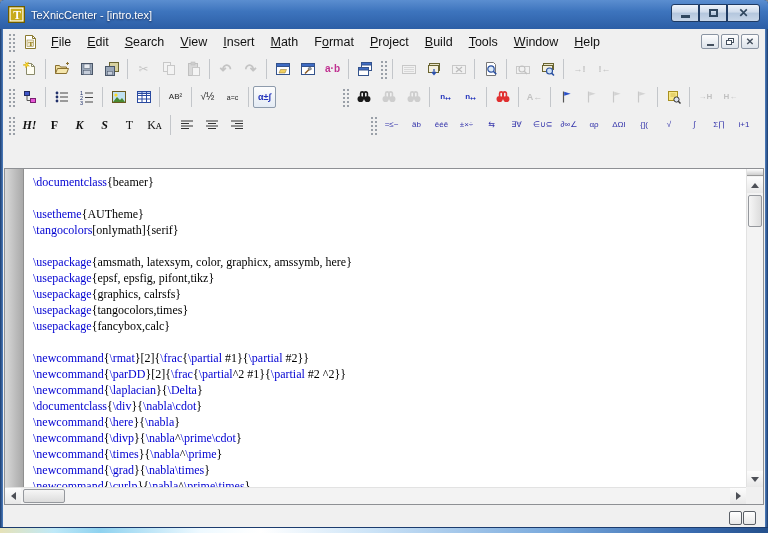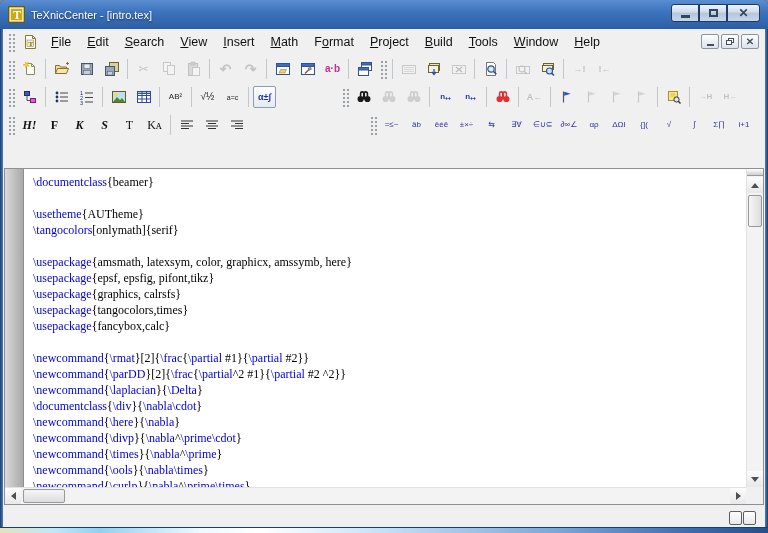--- a/index.html
+++ b/index.html
@@ -561,21 +561,21 @@
           <div class="line"><span class="cmd">\usepackage</span>{tangocolors,times}</div>
           <div class="line"><span class="cmd">\usepackage</span>{fancybox,calc}</div>
           <div class="line">&nbsp;</div>
           <div class="line"><span class="cmd">\newcommand</span>{<span class="cmd">\rmat</span>}[2]{<span class="cmd">\frac</span>{<span class="cmd">\partial</span> #1}{<span class="cmd">\partial</span> #2}}</div>
           <div class="line"><span class="cmd">\newcommand</span>{<span class="cmd">\parDD</span>}[2]{<span class="cmd">\frac</span>{<span class="cmd">\partial</span>^2 #1}{<span class="cmd">\partial</span> #2 ^2}}</div>
           <div class="line"><span class="cmd">\newcommand</span>{<span class="cmd">\laplacian</span>}{<span class="cmd">\Delta</span>}</div>
           <div class="line"><span class="cmd">\documentclass</span>{<span class="cmd">\div</span>}{<span class="cmd">\nabla</span><span class="cmd">\cdot</span>}</div>
           <div class="line"><span class="cmd">\newcommand</span>{<span class="cmd">\here</span>}{<span class="cmd">\nabla</span>}</div>
           <div class="line"><span class="cmd">\newcommand</span>{<span class="cmd">\divp</span>}{<span class="cmd">\nabla</span>^<span class="cmd">\prime</span><span class="cmd">\cdot</span>}</div>
           <div class="line"><span class="cmd">\newcommand</span>{<span class="cmd">\times</span>}{<span class="cmd">\nabla</span>^<span class="cmd">\prime</span>}</div>
-          <div class="line"><span class="cmd">\newcommand</span>{<span class="cmd">\ools</span>}{<span class="cmd">\nabla</span><span class="cmd">\times</span>}</div>
+          <div class="line"><span class="cmd">\newcommand</span>{<span class="cmd">\grad</span>}{<span class="cmd">\nabla</span><span class="cmd">\times</span>}</div>
           <div class="line"><span class="cmd">\newcommand</span>{<span class="cmd">\curlp</span>}{<span class="cmd">\nabla</span>^<span class="cmd">\prime</span><span class="cmd">\times</span>}</div>
         </div>
       <div class="vscroll">
         <div class="split-box"></div>
         <div class="sb-btn vs-up">
             <div class="tri-up"></div>
           </div>
         <div class="vs-thumb"></div>
         <div class="sb-btn vs-down">
             <div class="tri-down"></div>

